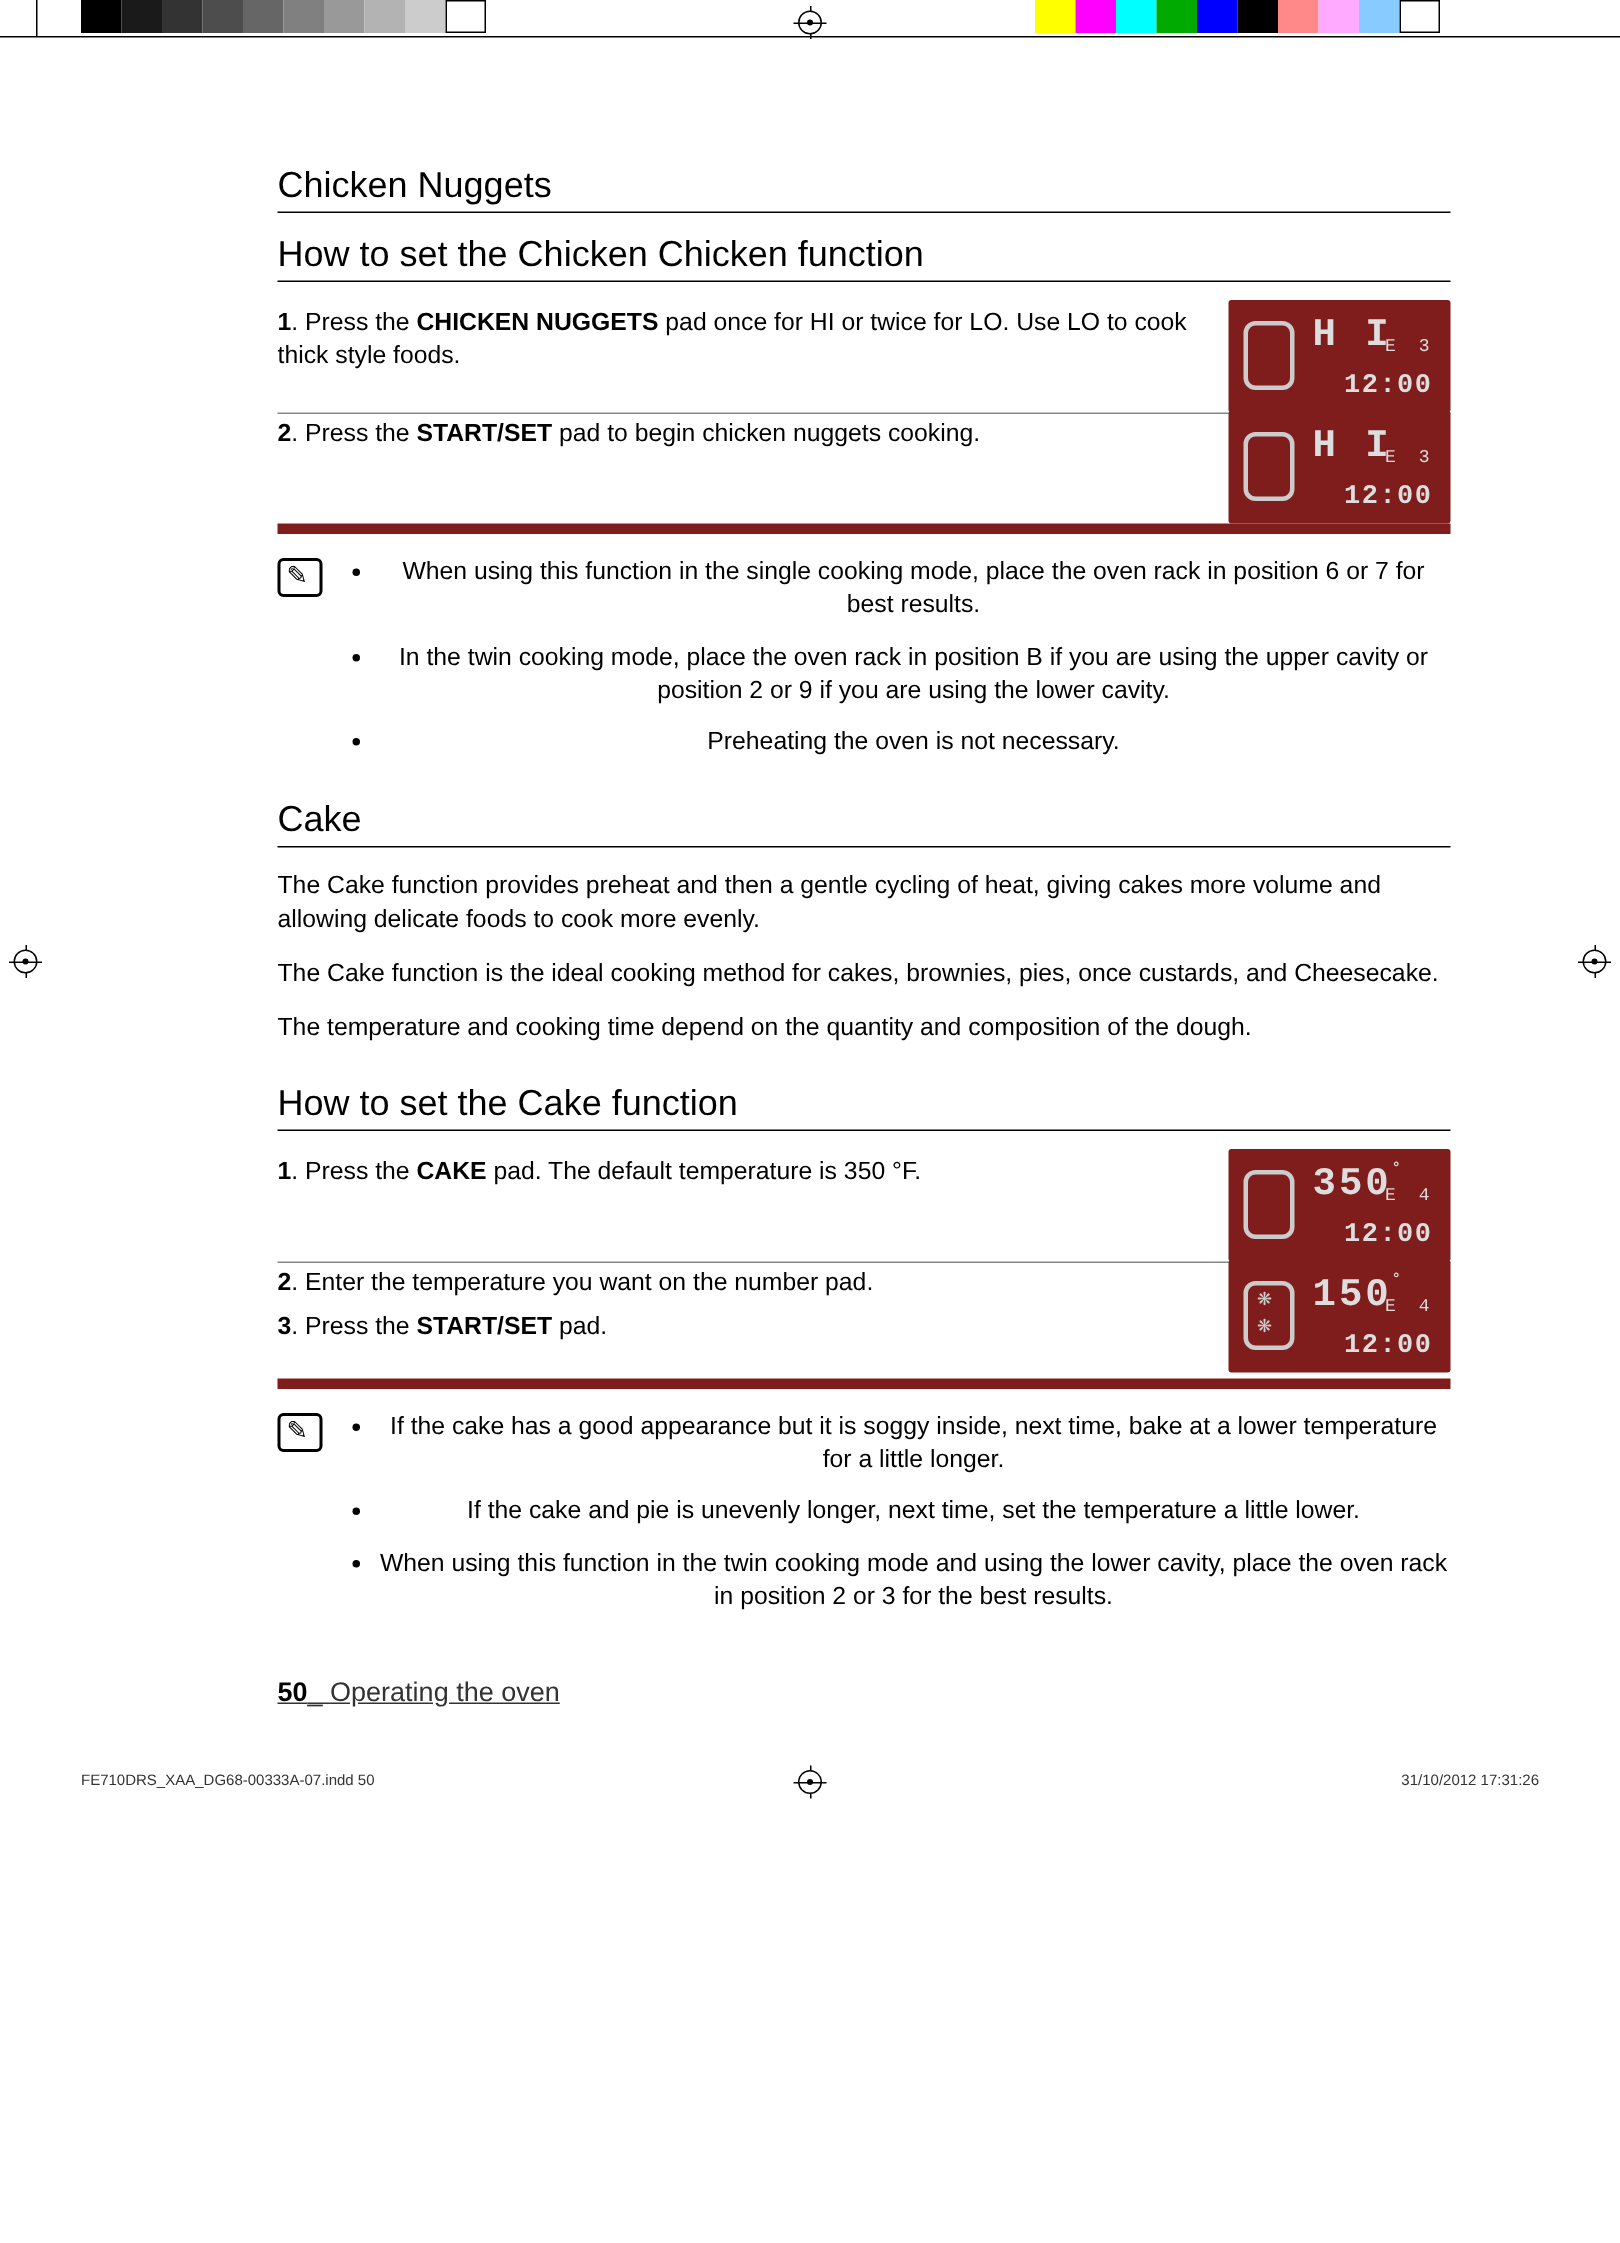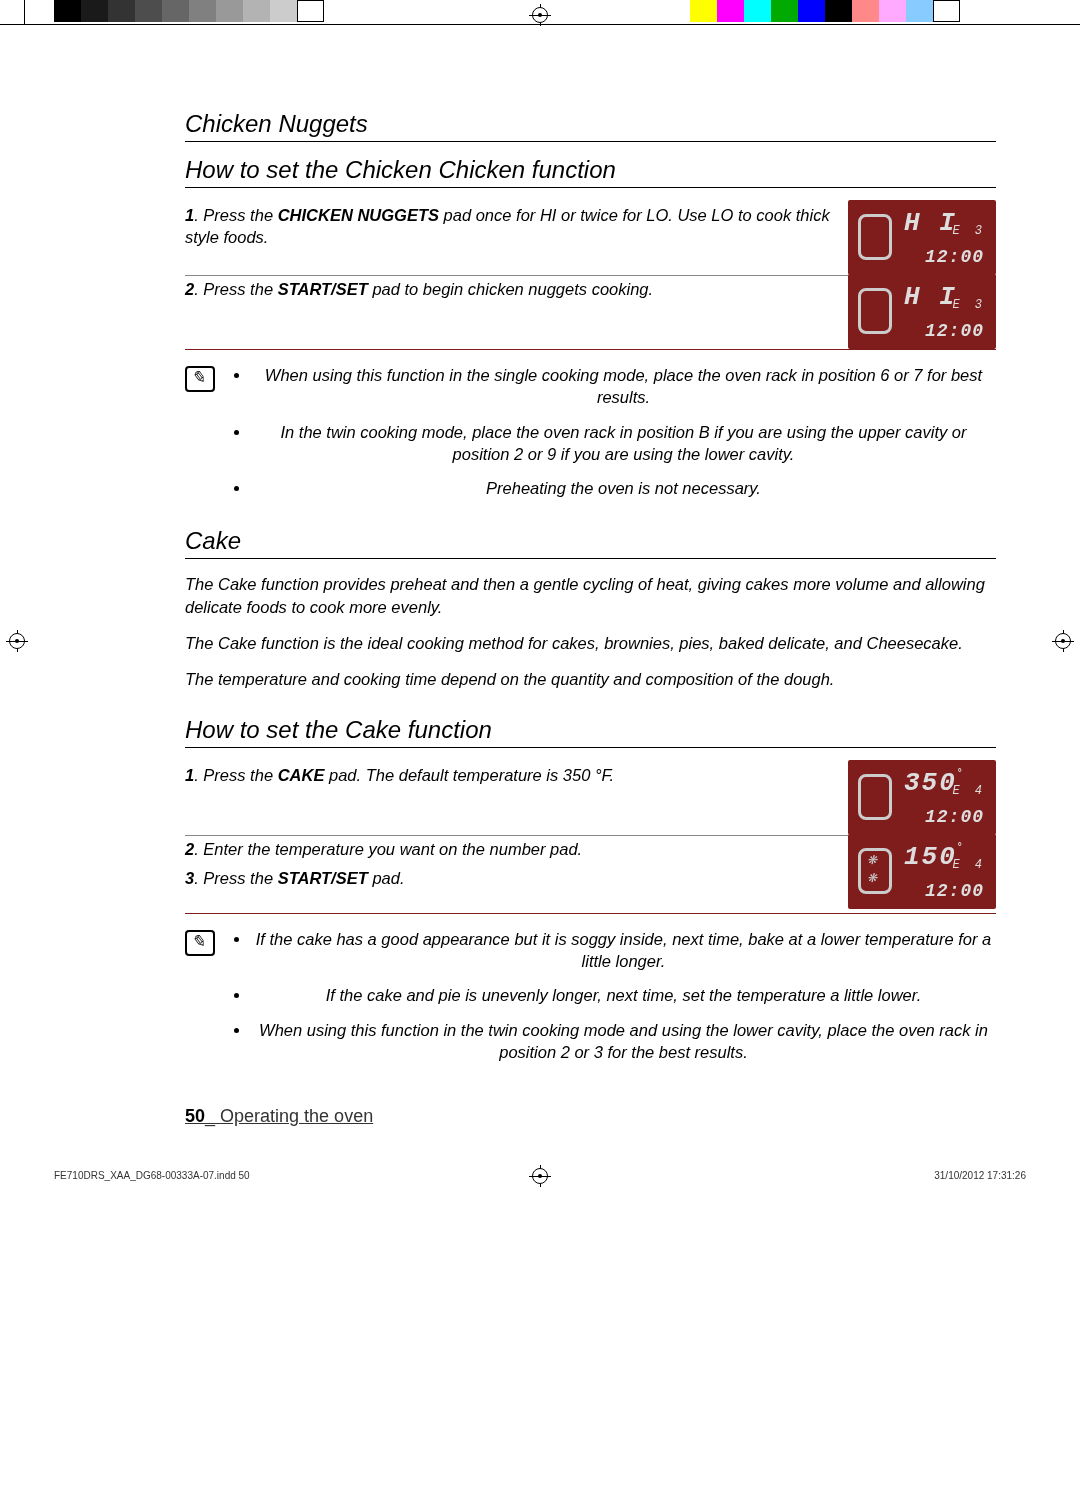--- a/index.html
+++ b/index.html
@@ -13,27 +13,27 @@
   .gray-swatches { position: absolute; top: 0; left: 54px; height: 22px; display: flex; }
   .gray-swatches span { width: 27px; height: 22px; display: block; }
   .color-swatches { position: absolute; top: 0; right: 120px; height: 22px; display: flex; }
   .color-swatches span { width: 27px; height: 22px; display: block; }
   .reg-mark { width: 22px; height: 22px; position: absolute; }
   .reg-mark::before { content:""; position:absolute; left:50%; top:0; height:100%; width:1px; background:#000; }
   .reg-mark::after  { content:""; position:absolute; top:50%; left:0; width:100%; height:1px; background:#000; }
   .reg-mark .circ { position:absolute; left:3px; top:3px; right:3px; bottom:3px; border:1px solid #000; border-radius:50%; background:#fff; }
   .reg-inner { position:absolute; left:5px; top:5px; right:5px; bottom:5px; background:#000; border-radius:50%; }
 
-  .content { padding: 110px 84px 120px 185px; font-style: italic; }
+  .content { padding: 110px 113px 120px 185px; }
 
   .section-title { font-size: 24px; font-weight: 400; border-bottom: 1.5px solid #000; padding-bottom: 3px; margin-bottom: 14px; }
   .para { font-size: 16.5px; line-height: 1.35; margin-bottom: 26px; }
   .para.tight { margin-bottom: 14px; }
 
-  .step-block { border-bottom: 1px solid #7f1d1d; margin-bottom: 0; padding-bottom: 0; }
+  .step-block { border-bottom: 7px solid #7f1d1d; margin-bottom: 0; padding-bottom: 0; }
   .step-row { display: flex; align-items: flex-start; gap: 18px; }
   .step-text { flex: 1; font-size: 16.5px; line-height: 1.35; padding-top: 2px; padding-bottom: 24px; }
   .step-text .num { font-weight: bold; }
   .step-text .bold { font-weight: bold; }
   .step-display { margin-top: -2px; margin-left: auto; }
   .step-divider { height: 1px; background: #888; margin: 0; }
 
   .display-panel { width: 148px; height: 75px; background: #7f1d1d; color: #fff; position: relative; border-radius: 2px; }
   .cavity-icon { position: absolute; left: 10px; top: 14px; width: 34px; height: 46px; border: 3px solid #ccc; border-radius: 8px; }
   .cavity-icon.convect::before { content:"❋"; color:#ccc; position:absolute; left:6px; top:2px; font-size:12px; }
@@ -157,21 +157,21 @@
       <div class="note-icon"></div>
       <ul class="note-list">
         <li>When using this function in the single cooking mode, place the oven rack in position 6 or 7 for best results.</li>
         <li>In the twin cooking mode, place the oven rack in position B if you are using the upper cavity or position 2 or 9 if you are using the lower cavity.</li>
         <li>Preheating the oven is not necessary.</li>
       </ul>
     </div>
 
     <div class="section-title">Cake</div>
     <div class="para tight">The Cake function provides preheat and then a gentle cycling of heat, giving cakes more volume and allowing delicate foods to cook more evenly.</div>
-    <div class="para tight">The Cake function is the ideal cooking method for cakes, brownies, pies, baked delicate, and Cheesecake.</div>
+    <div class="para tight">The Cake function is the ideal cooking method for cakes, brownies, pies, once custards, and Cheesecake.</div>
     <div class="para">The temperature and cooking time depend on the quantity and composition of the dough.</div>
 
     <div class="section-title">How to set the Cake function</div>
 
     <div class="step-block">
       <div class="step-row">
         <div class="step-text">
           <span class="num">1</span><span>. Press the </span><span class="bold">CAKE</span><span> pad. The default temperature is 350 °F.</span>
         </div>
         <div class="step-display">

